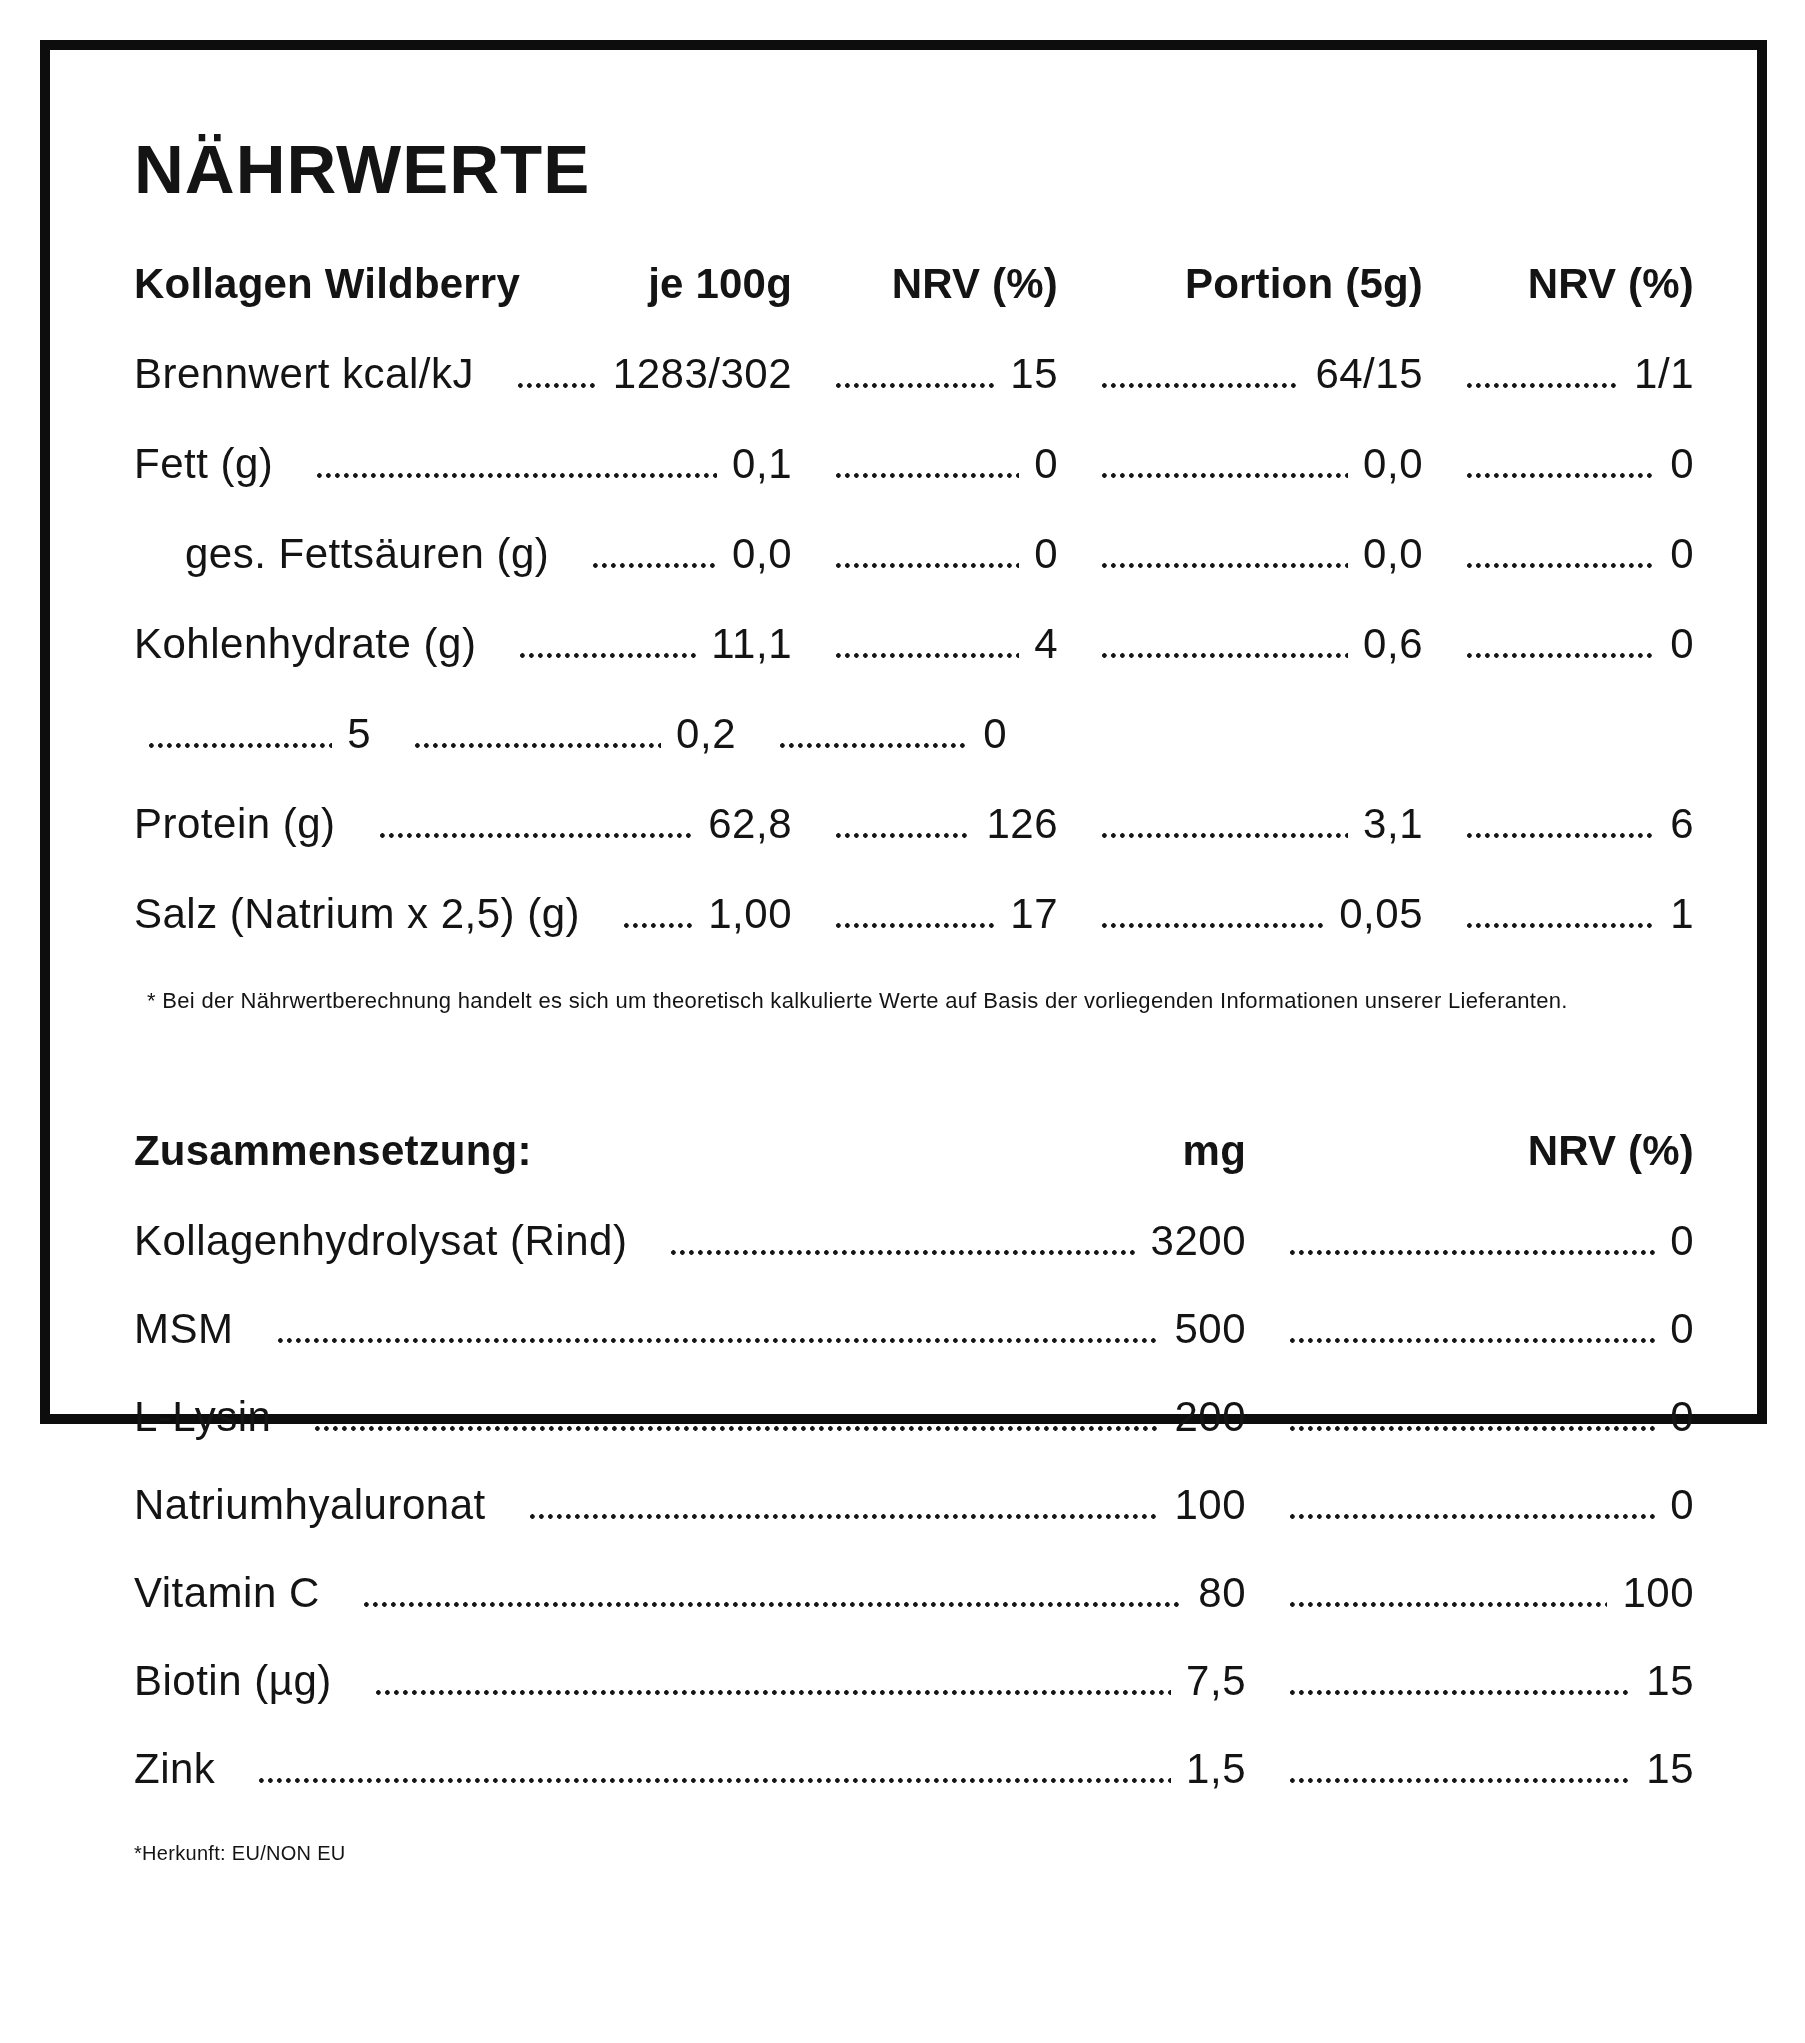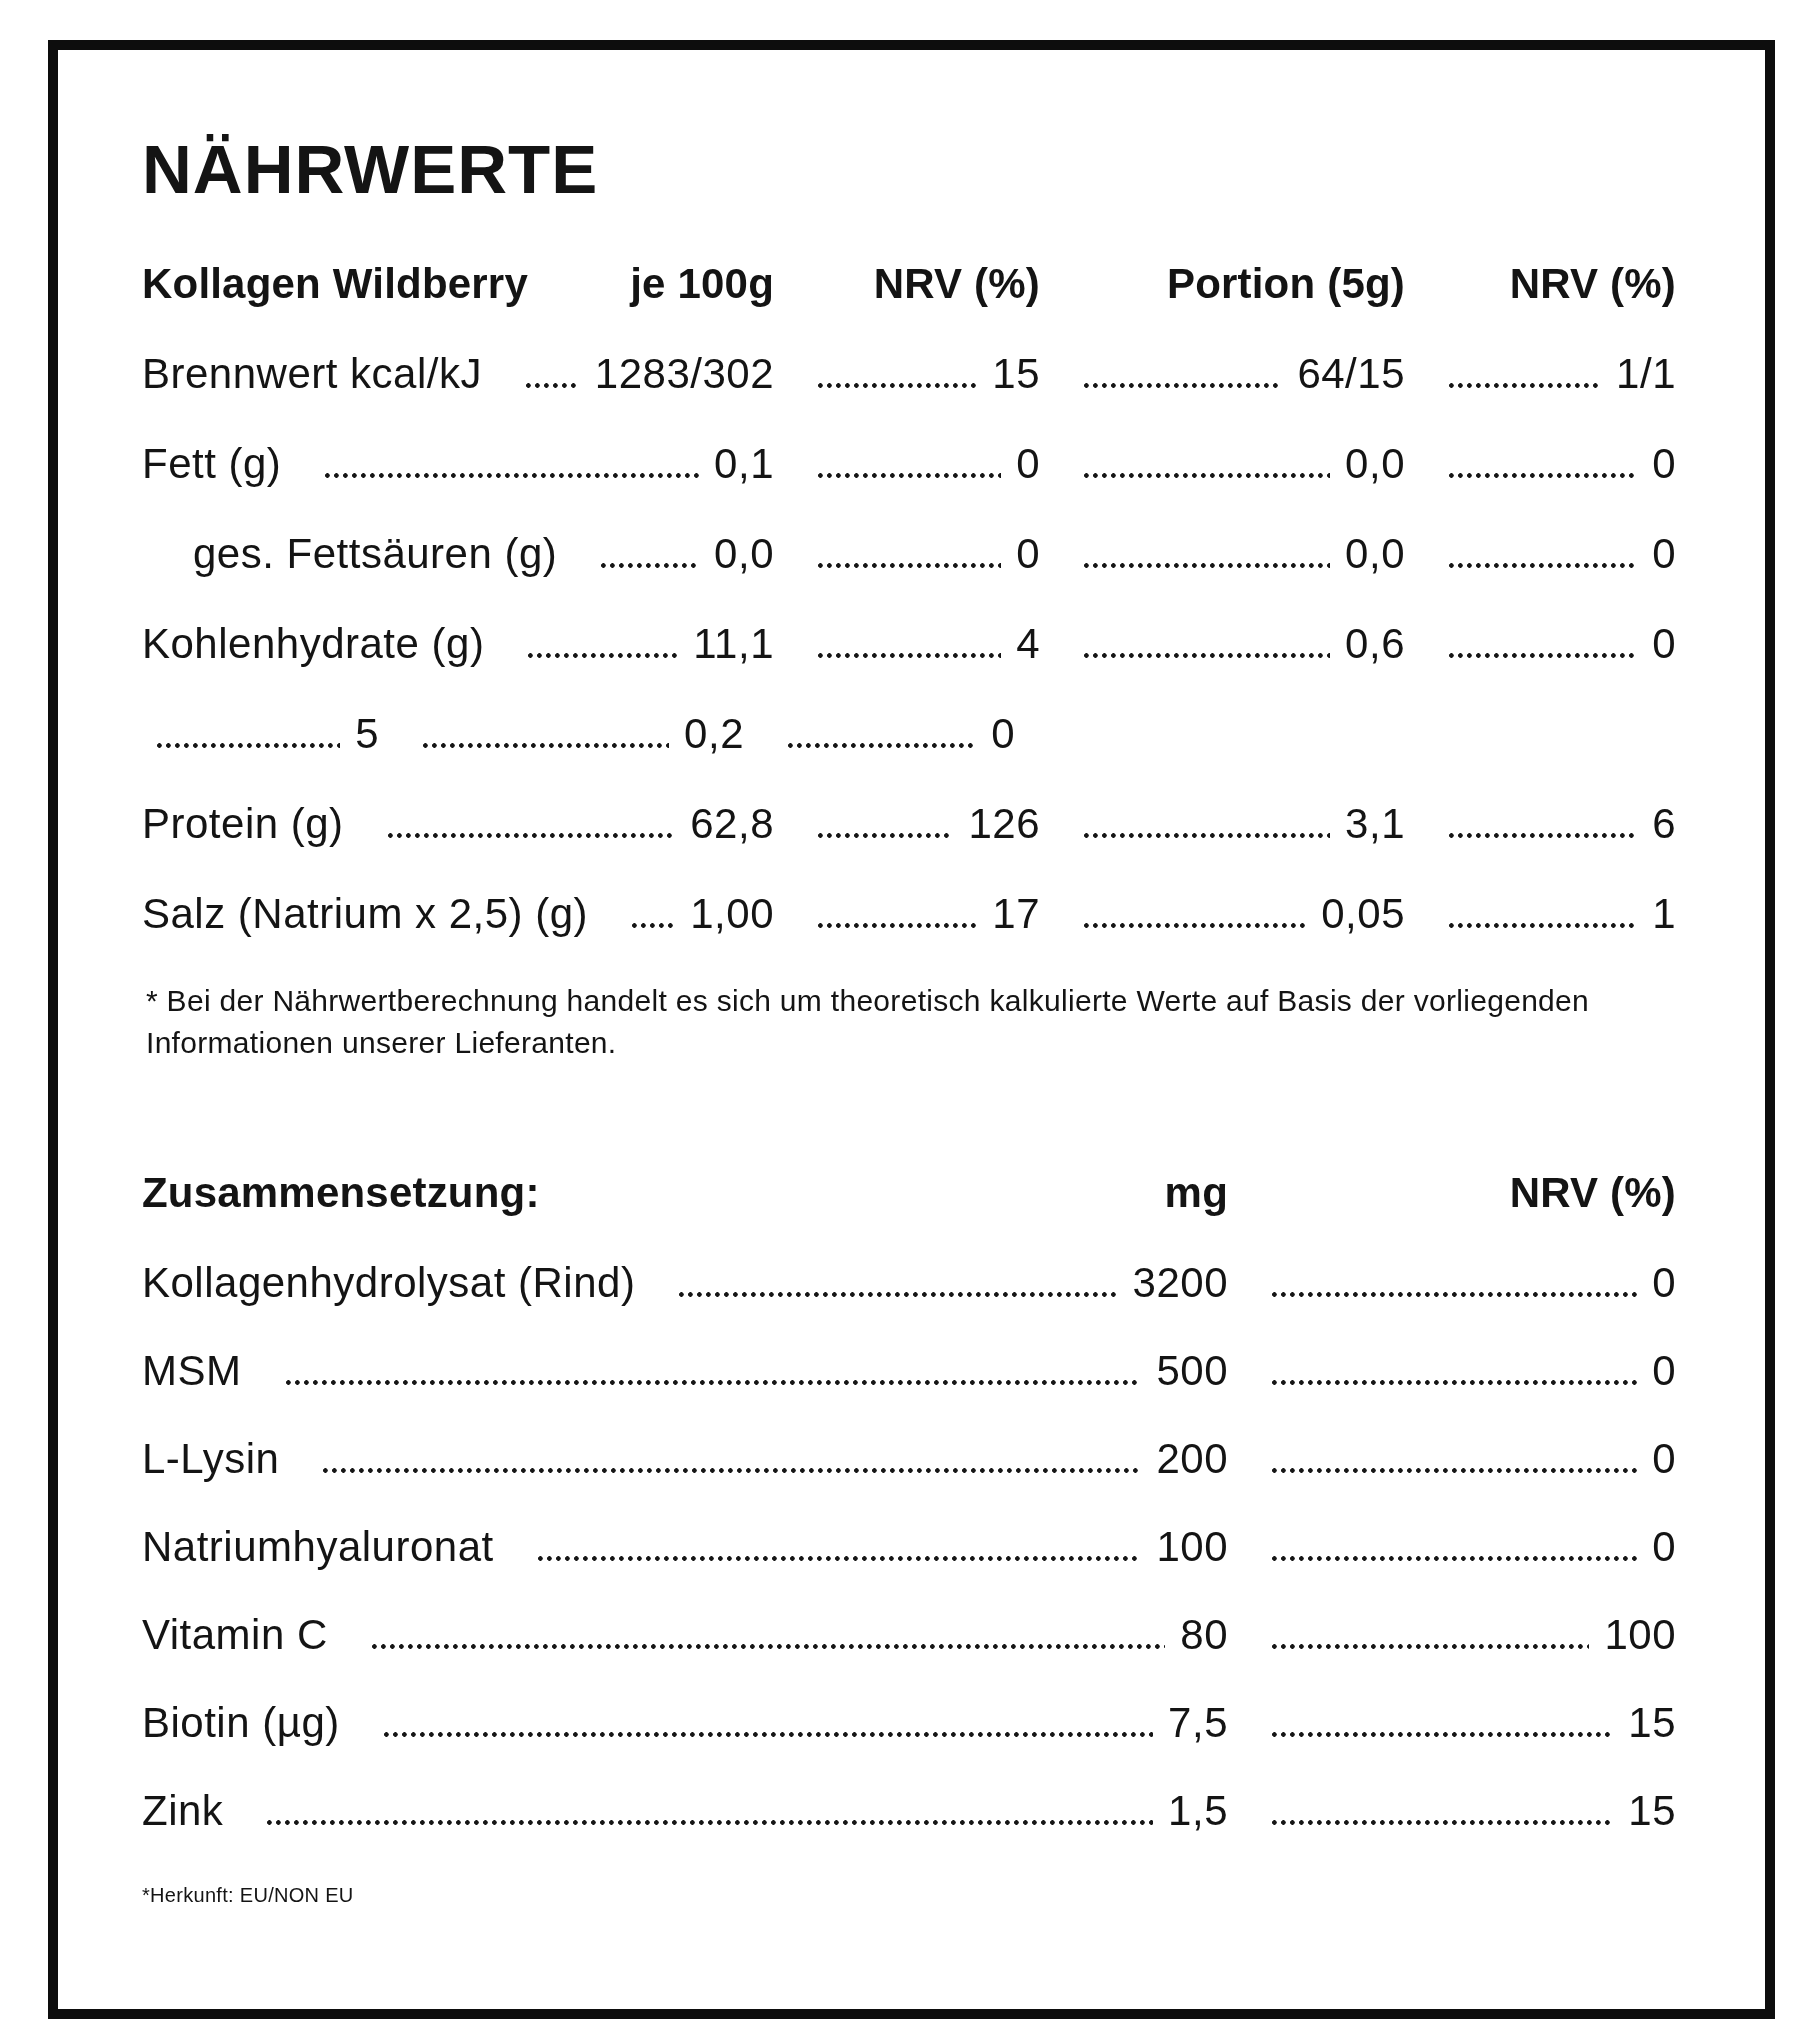--- a/index.html
+++ b/index.html
@@ -13,27 +13,27 @@
   }
   .page {
     position: relative;
     width: 1806px;
     height: 2043px;
     background: #ffffff;
     overflow: hidden;
   }
   .frame {
     position: absolute;
-    left: 48px;
+    left: 40px;
     top: 40px;
     width: 1727px;
-    height: 1979px;
+    height: 1384px;
     border: 10px solid #0d0d0d;
     box-sizing: border-box;
-    padding: 84px 89px 0 84px;
+    padding: 84px 63px 0 84px;
   }
   h1.title {
     margin: 0 0 55px 0;
     font-size: 69px;
     line-height: 71px;
     font-weight: 700;
     letter-spacing: 1px;
   }
   .row {
     display: flex;
@@ -70,22 +70,22 @@
     flex: 1;
     height: 5px;
     margin: 0 15px;
     background-image: radial-gradient(circle at 2.4px 2.5px, #161616 2px, rgba(0,0,0,0) 2.6px);
     background-size: 9px 5px;
     background-repeat: repeat-x;
     background-position: left bottom;
     min-width: 20px;
   }
   p.footnote {
-    margin: 4px;
-    font-size: 30px;
+    margin: 13px;
+    font-size: 22px;
     line-height: 42px;
     max-width: 1455px;
     letter-spacing: 0.3px;
   }
   p.origin {
     margin: 0;
     font-size: 20px;
     line-height: 40px;
     letter-spacing: 0.3px;
   }

